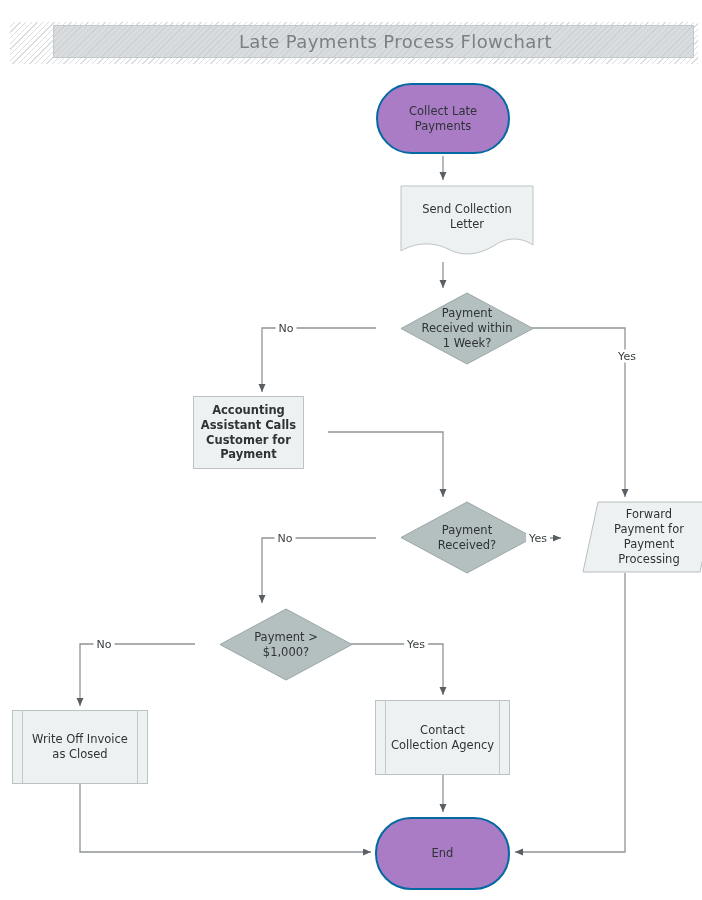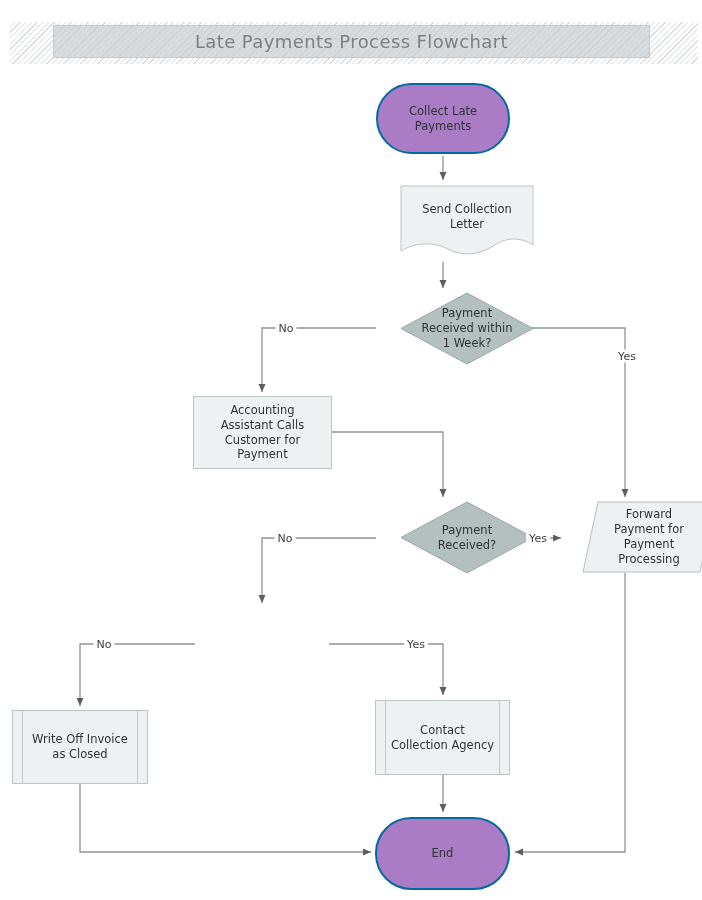--- a/index.html
+++ b/index.html
@@ -12,21 +12,21 @@
   .banner-hatch {
     position:absolute; left:10px; top:22px; width:688px; height:42px;
     background-image:repeating-linear-gradient(135deg, transparent 0px, transparent 3px, #dadde0 3px, #dadde0 4px);
   }
   .banner-title {
     position:absolute; left:53px; top:25px; width:595px; height:31px;
     background-color:#d9dcdf;
     background-image:repeating-linear-gradient(135deg, transparent 0px, transparent 3px, #cdd1d4 3px, #cdd1d4 4px);
     border:1px solid #c4c9cc;
     display:flex; align-items:center; justify-content:center;
-    font-size:18px; letter-spacing:0.4px; color:#7b8084;
+    font-size:18px; letter-spacing:0.4px; color:#7b8084;padding-left:44px;
   }
 
   
   .node {
     position:absolute; box-sizing:border-box;
     display:flex; align-items:center; justify-content:center;
     text-align:center; font-size:11.5px; line-height:1.3; color:#2f3336;
     white-space:pre-line;
   }
   .node .lbl { position:relative; z-index:2; white-space:pre-line; }
@@ -35,21 +35,21 @@
   .terminator {
     background:#a97cc5; border:2px solid #0369a1; border-radius:36px;
   }
   .t-start { left:376px; top:83px;  width:134px; height:71px; }
   .t-end   { left:375px; top:817px; width:135px; height:73px; }
 
   
   .process {
     background:#eef1f1; border:1px solid #bcc3c5;
   }
-  .p-accounting { left:193px; top:396px; width:139px; height:73px; }
+  .p-accounting { left:193px; top:396px; width:111px; height:73px;font-weight:bold; }
 
   
   .predefined {
     background:#eef1f1; border:1px solid #bcc3c5;
   }
   .predefined .bar-left, .predefined .bar-right {
     position:absolute; top:0; bottom:0; width:0;
     border-left:1px solid #c3c9cb; z-index:1;
   }
   .predefined .bar-left  { left:9px; }
@@ -152,20 +152,27 @@
   <div class="node svg-node par-forward">
     <svg viewBox="0 0 134 72" preserveAspectRatio="none">
       <polygon points="16,1 133,1 118,71 1,71" fill="#eef1f2" stroke="#b7bec1" stroke-width="1"></polygon>
     </svg>
     <span class="lbl">Forward
 Payment for
 Payment
 Processing</span>
   </div>
 
+  <div class="node svg-node d-amount">
+    <svg viewBox="0 0 134 73" preserveAspectRatio="none">
+      <polygon points="67,1 133,36.5 67,72 1,36.5" fill="#b4bfc0" stroke="#9ba6a7" stroke-width="1"></polygon>
+    </svg>
+    <span class="lbl">Payment &gt;
+$1,000?</span>
+  </div>
 
   <div class="node predefined pp-writeoff">
     <div class="bar-left"></div>
     <div class="bar-right"></div>
     <span class="lbl">Write Off Invoice
 as Closed</span>
   </div>
 
   <div class="node predefined pp-contact">
     <div class="bar-left"></div>

